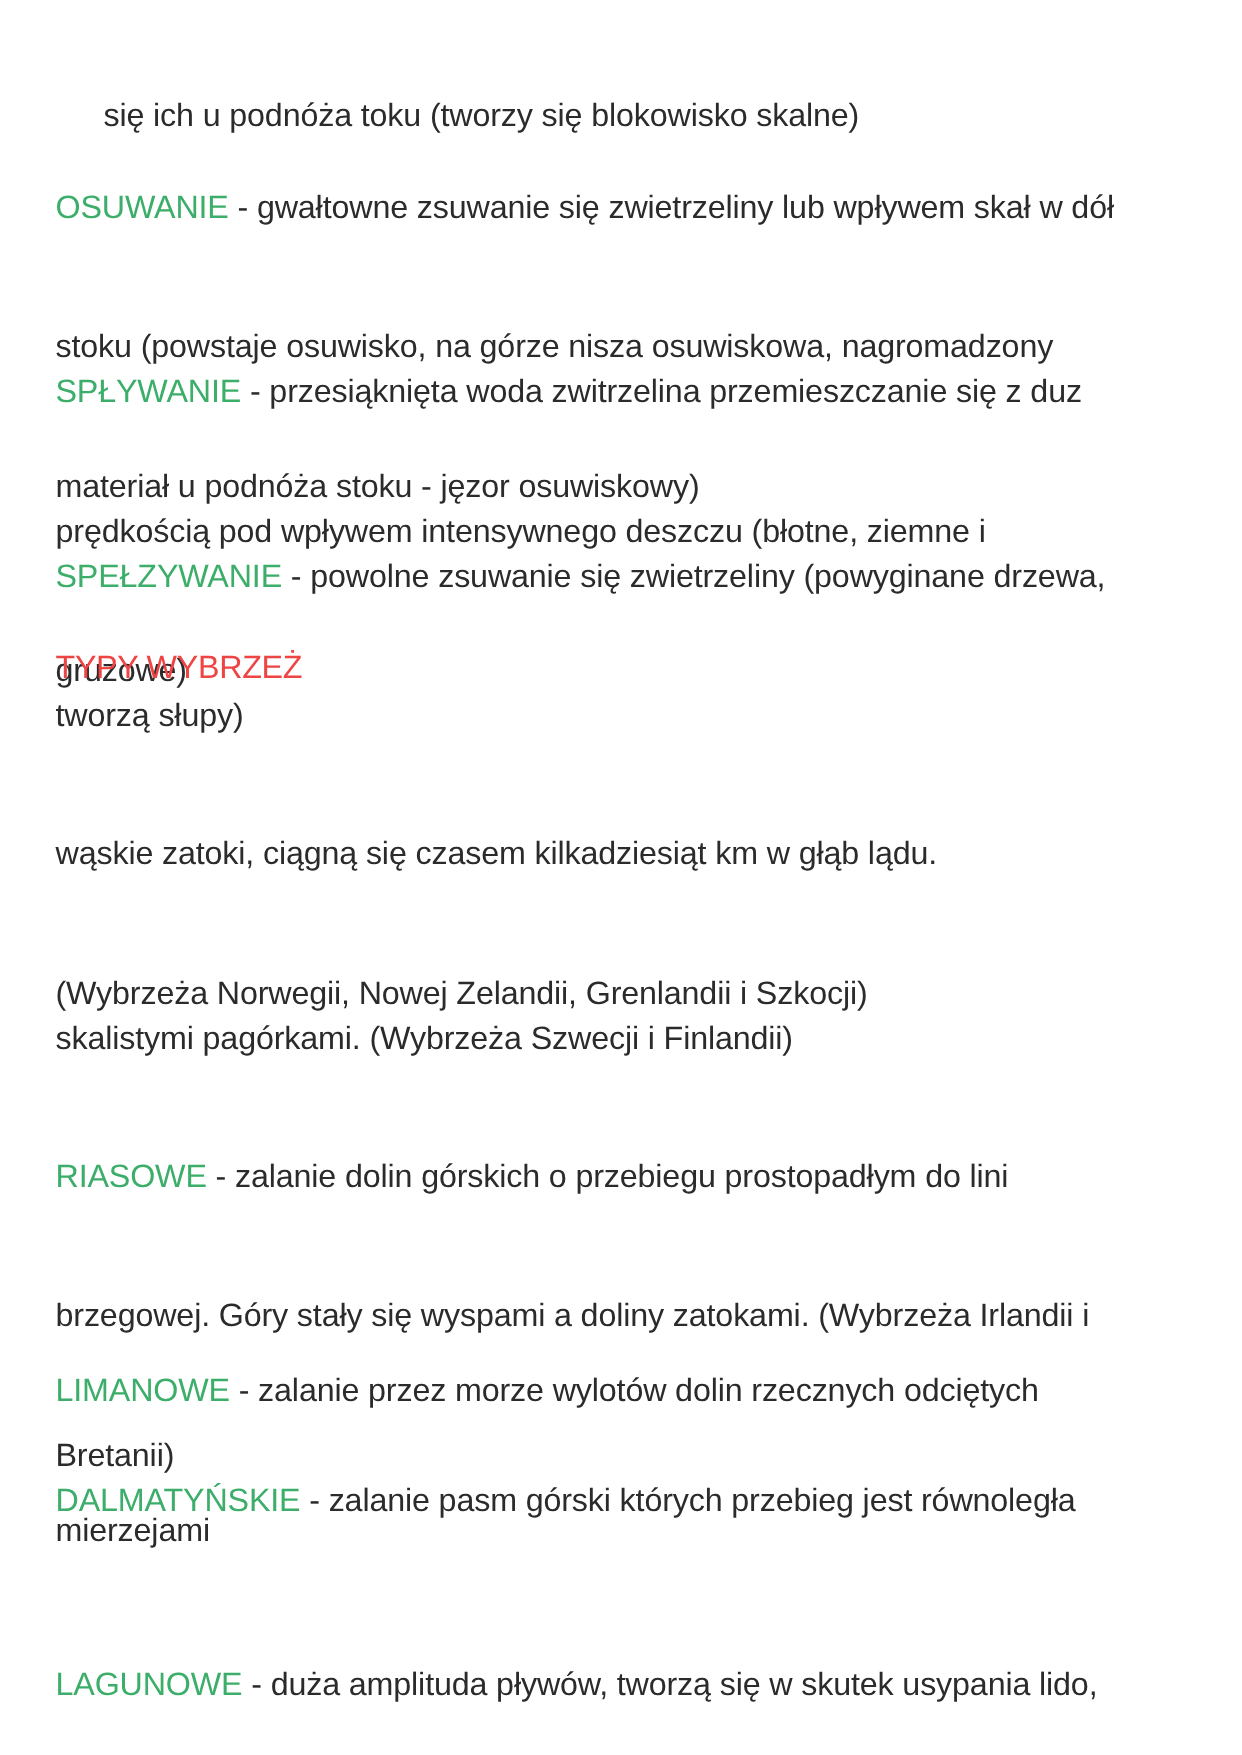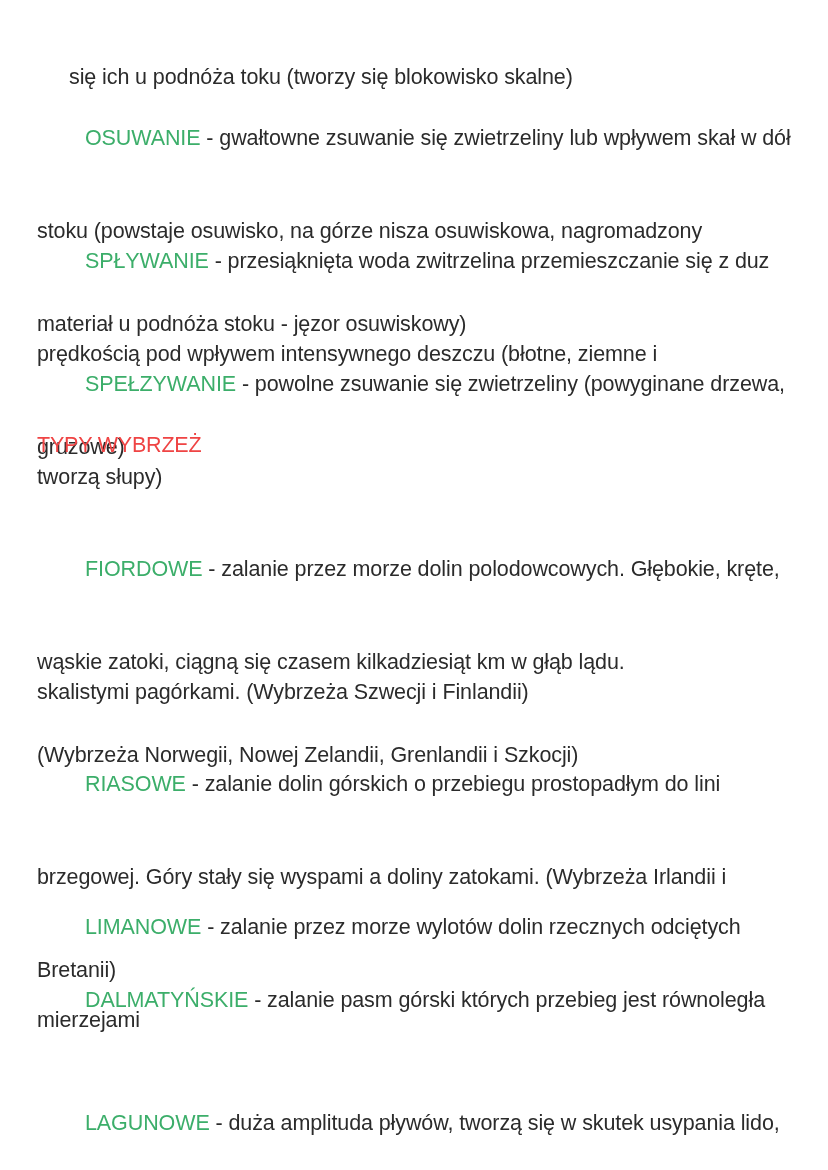--- a/index.html
+++ b/index.html
@@ -25,21 +25,20 @@
     position: absolute;
     left: 0;
     width: 760px;
     font-size: 21.5px;
     line-height: 31px;
     letter-spacing: -0.1px;
     white-space: pre-wrap;
   }
   .term {
     color: #3cae6a;
-    margin-left: 48px;
   }
   .heading {
     position: absolute;
     left: 0;
     font-size: 21.5px;
     line-height: 31px;
     font-weight: 500;
     color: #ef4444;
     letter-spacing: -0.2px;
   }
@@ -67,21 +66,20 @@
   </div>
 
   <div class="line-block" style="top:307px;">
     <span class="ln"><span class="term">SPEŁZYWANIE</span><span> - powolne zsuwanie się zwietrzeliny (powyginane drzewa,</span></span>
     <span class="ln">tworzą słupy)</span>
   </div>
 
   <div class="heading" style="top:430px;">TYPY WYBRZEŻ</div>
 
   <div class="line-block" style="top:492px;">
-    <span class="ln"><span class="term">FIORDOWE</span><span> - zalanie przez morze dolin polodowcowych. Głębokie, kręte,</span></span>
     <span class="ln">wąskie zatoki, ciągną się czasem kilkadziesiąt km w głąb lądu.</span>
     <span class="ln">(Wybrzeża Norwegii, Nowej Zelandii, Grenlandii i Szkocji)</span>
   </div>
 
   <div class="line-block" style="top:615px;">
     <span class="ln">skalistymi pagórkami. (Wybrzeża Szwecji i Finlandii)</span>
   </div>
 
   <div class="line-block" style="top:707px;">
     <span class="ln"><span class="term">RIASOWE</span><span> - zalanie dolin górskich o przebiegu prostopadłym do lini</span></span>

